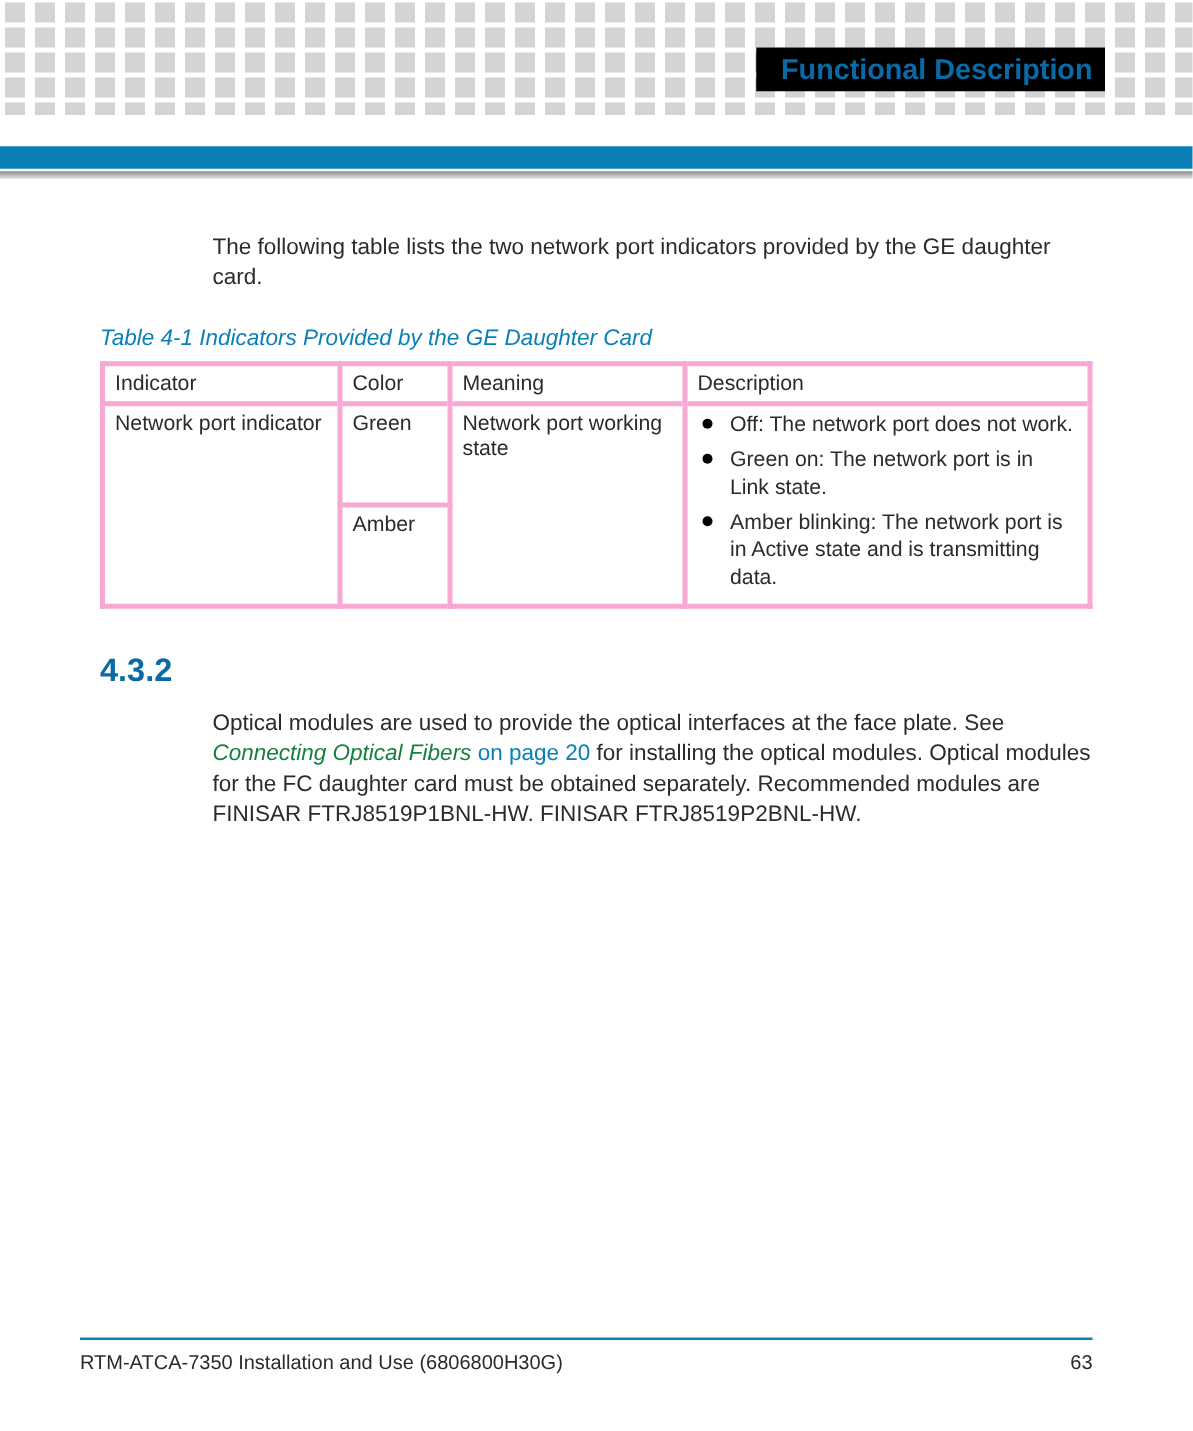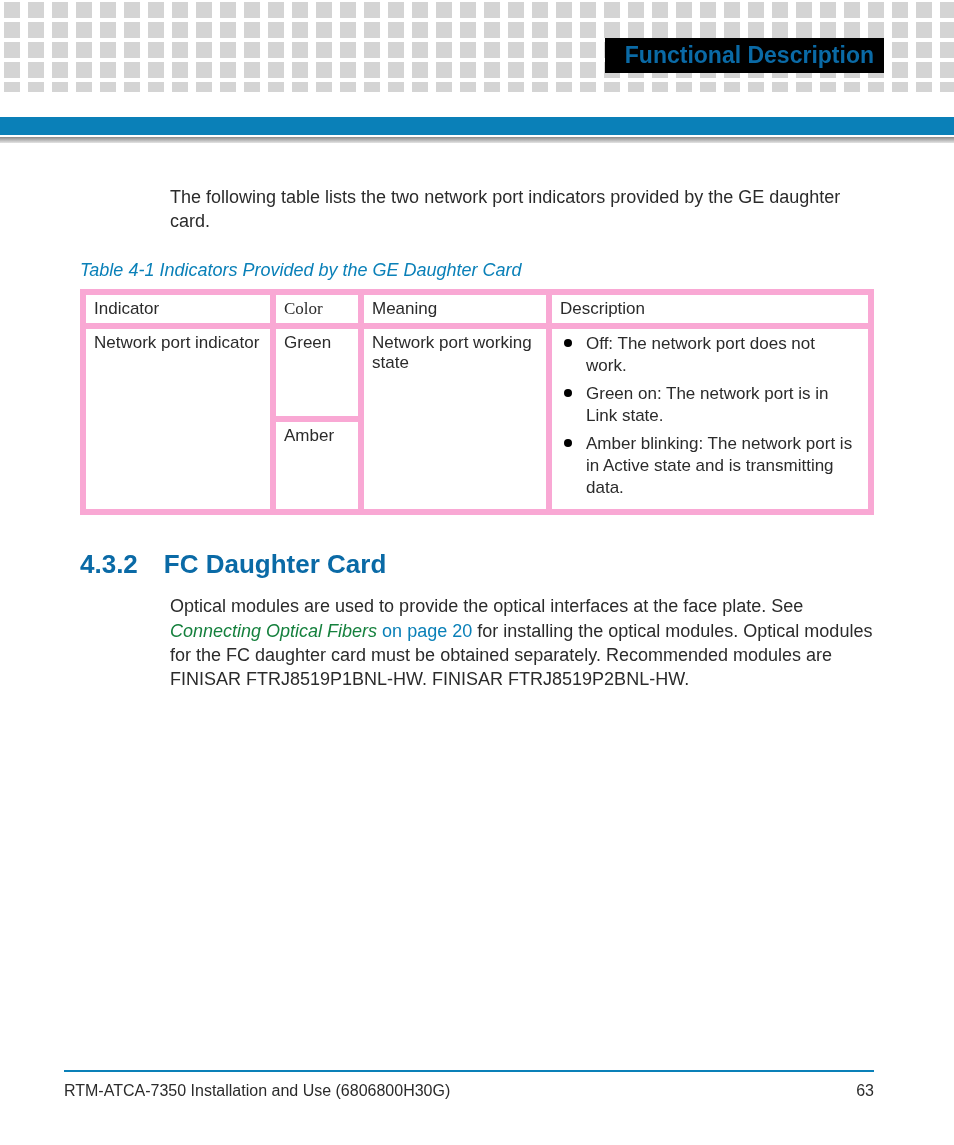--- a/index.html
+++ b/index.html
@@ -77,29 +77,29 @@
       font-size: 18px;
       margin-bottom: 8px;
     }
 
     table.ind {
       border-collapse: collapse;
       width: 100%;
       font-size: 17px;
     }
     table.ind th, table.ind td {
-      border: 6px solid #f9a8d4;
+      border: 4px solid #f9a8d4;
       padding: 4px 8px;
       vertical-align: top;
       text-align: left;
       font-weight: normal;
     }
     table.ind thead th { border-bottom: 2.5px solid #000; }
     table.ind .col-ind { width: 190px; }
-    table.ind .col-col { width: 88px; font-family: Liberation Serif, serif; }
+    table.ind .col-col { width: 88px; }
     table.ind .col-mean { width: 188px; }
 
     .desc-list { list-style: none; padding-left: 0; }
     .desc-list li {
       position: relative;
       padding-left: 26px;
       margin-bottom: 6px;
       line-height: 1.3;
     }
     .desc-list li::before {
@@ -196,21 +196,20 @@
         </td>
       </tr>
       <tr>
         <td>Amber</td>
       </tr>
     </tbody>
   </table>
 
   <div class="section-head">
     <span class="section-num">4.3.2</span>
-    <span class="section-title">FC Daughter Card</span>
   </div>
 
 
   <p class="body-para">
     <span>Optical modules are used to provide the optical interfaces at the face plate. See </span><span class="xref">Connecting Optical Fibers</span><span class="xref-page"> on page 20</span><span> for installing the optical modules. Optical modules for the FC daughter card must be obtained separately. Recommended modules are FINISAR FTRJ8519P1BNL-HW. FINISAR FTRJ8519P2BNL-HW.</span>
   </p>
 
 </div>
 
 <div class="footer">

